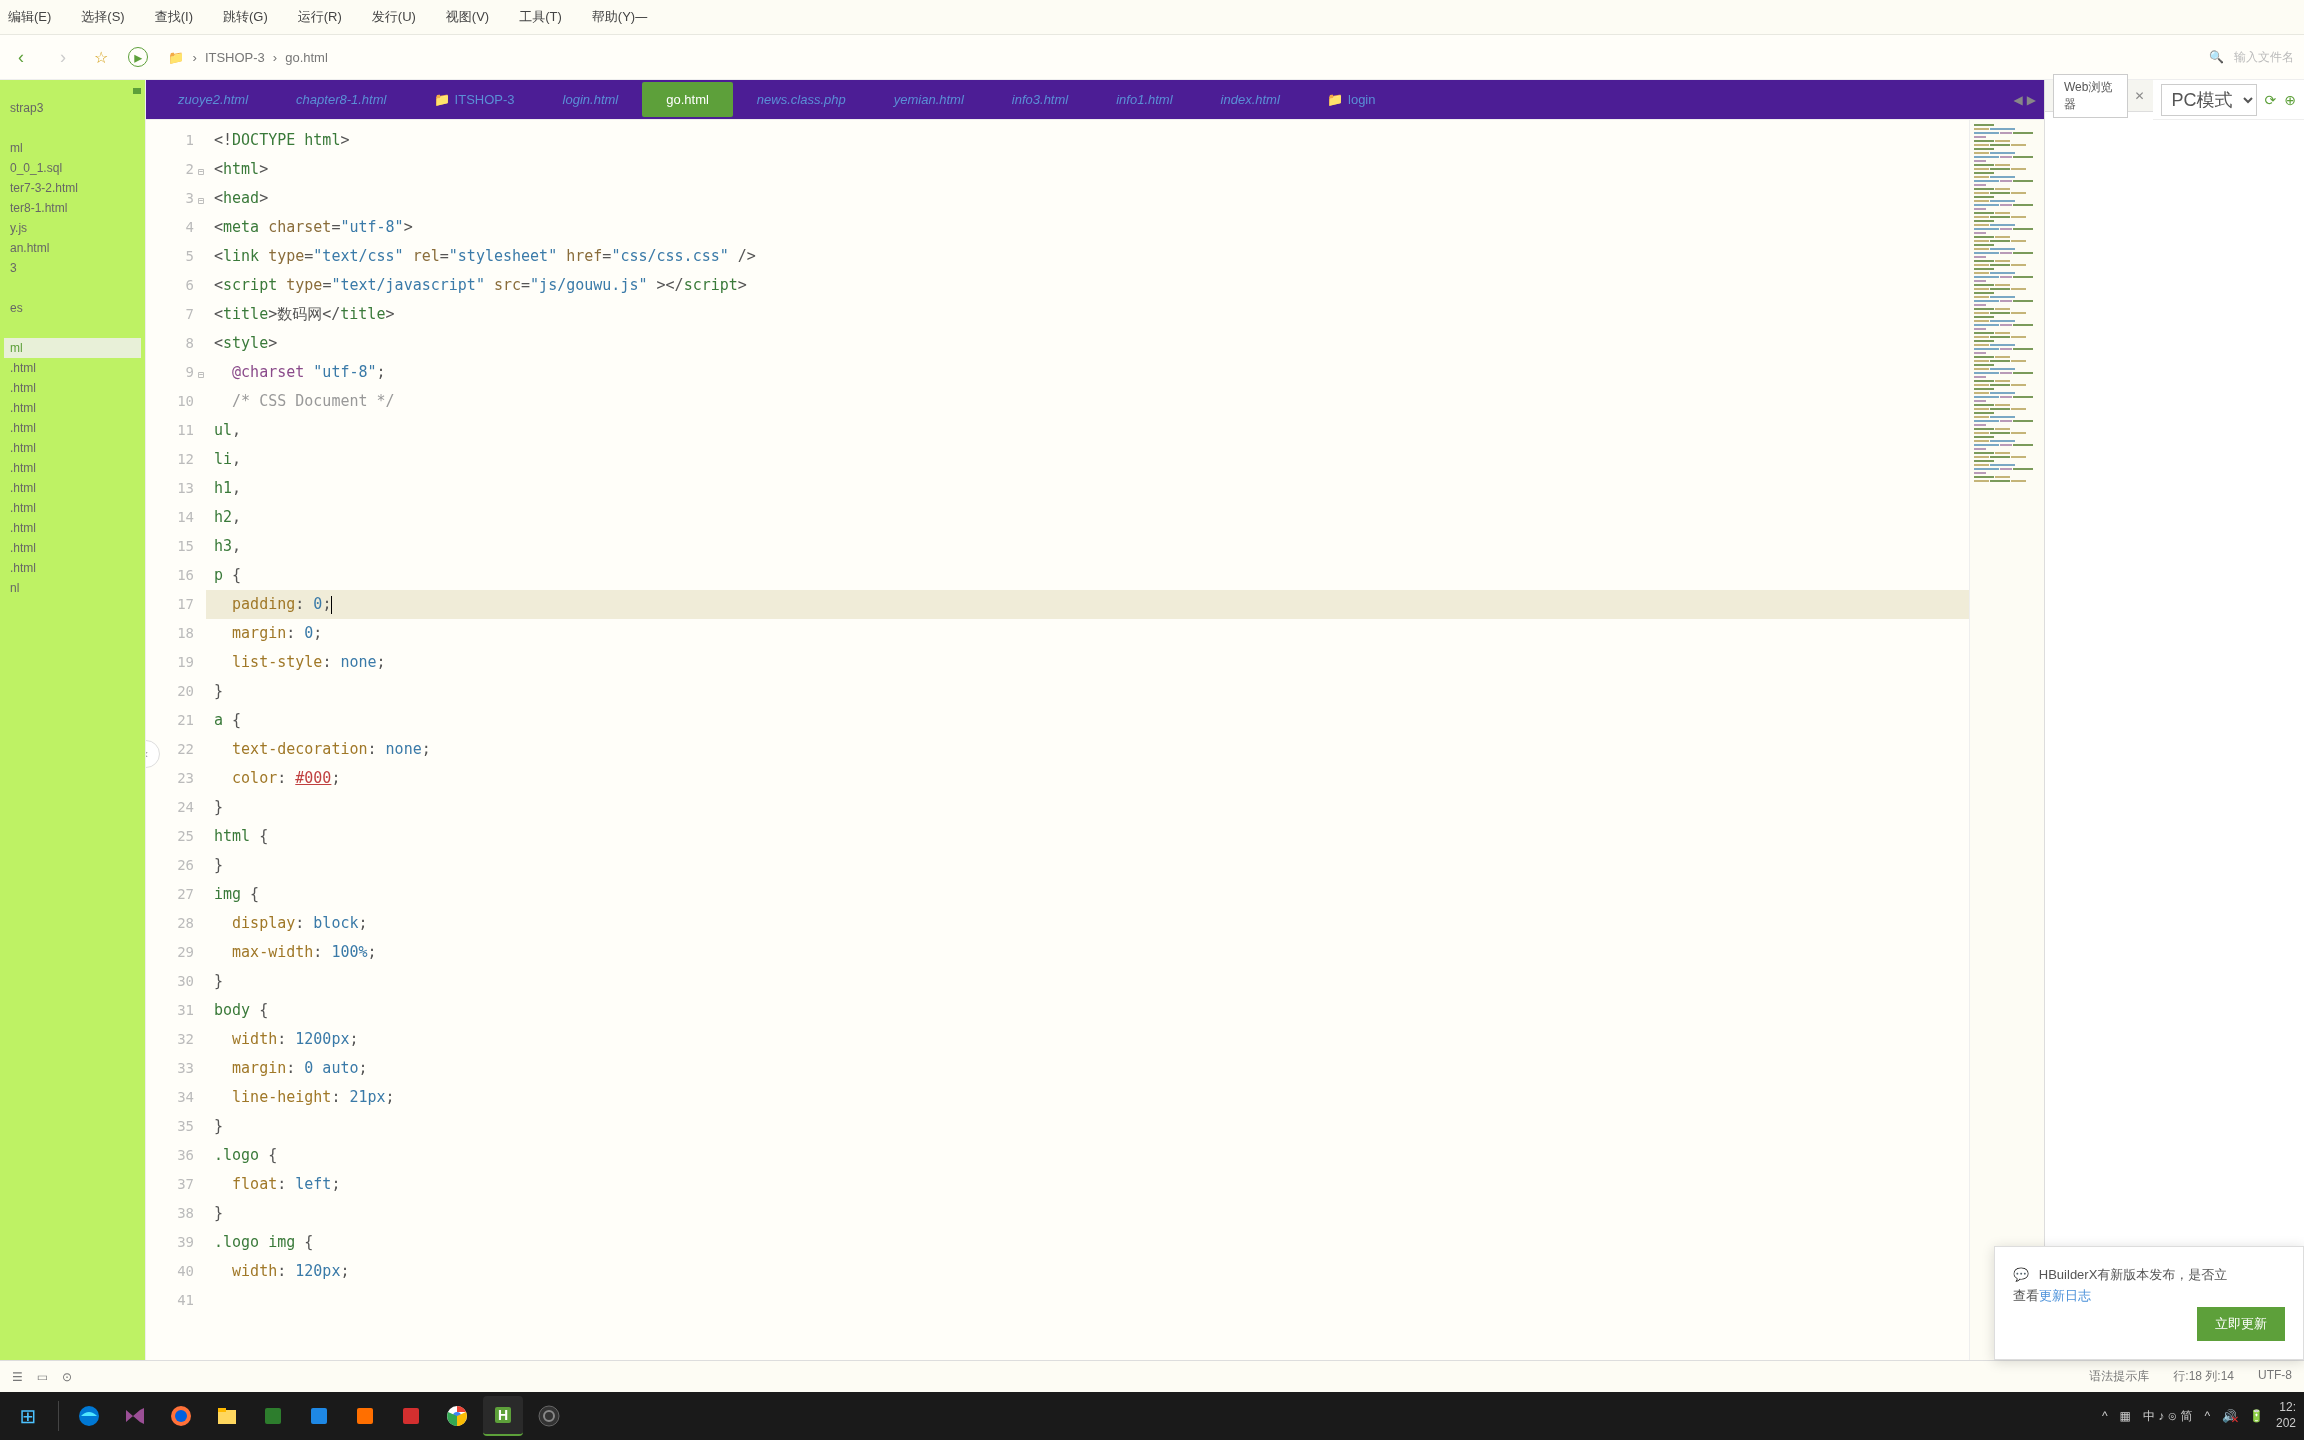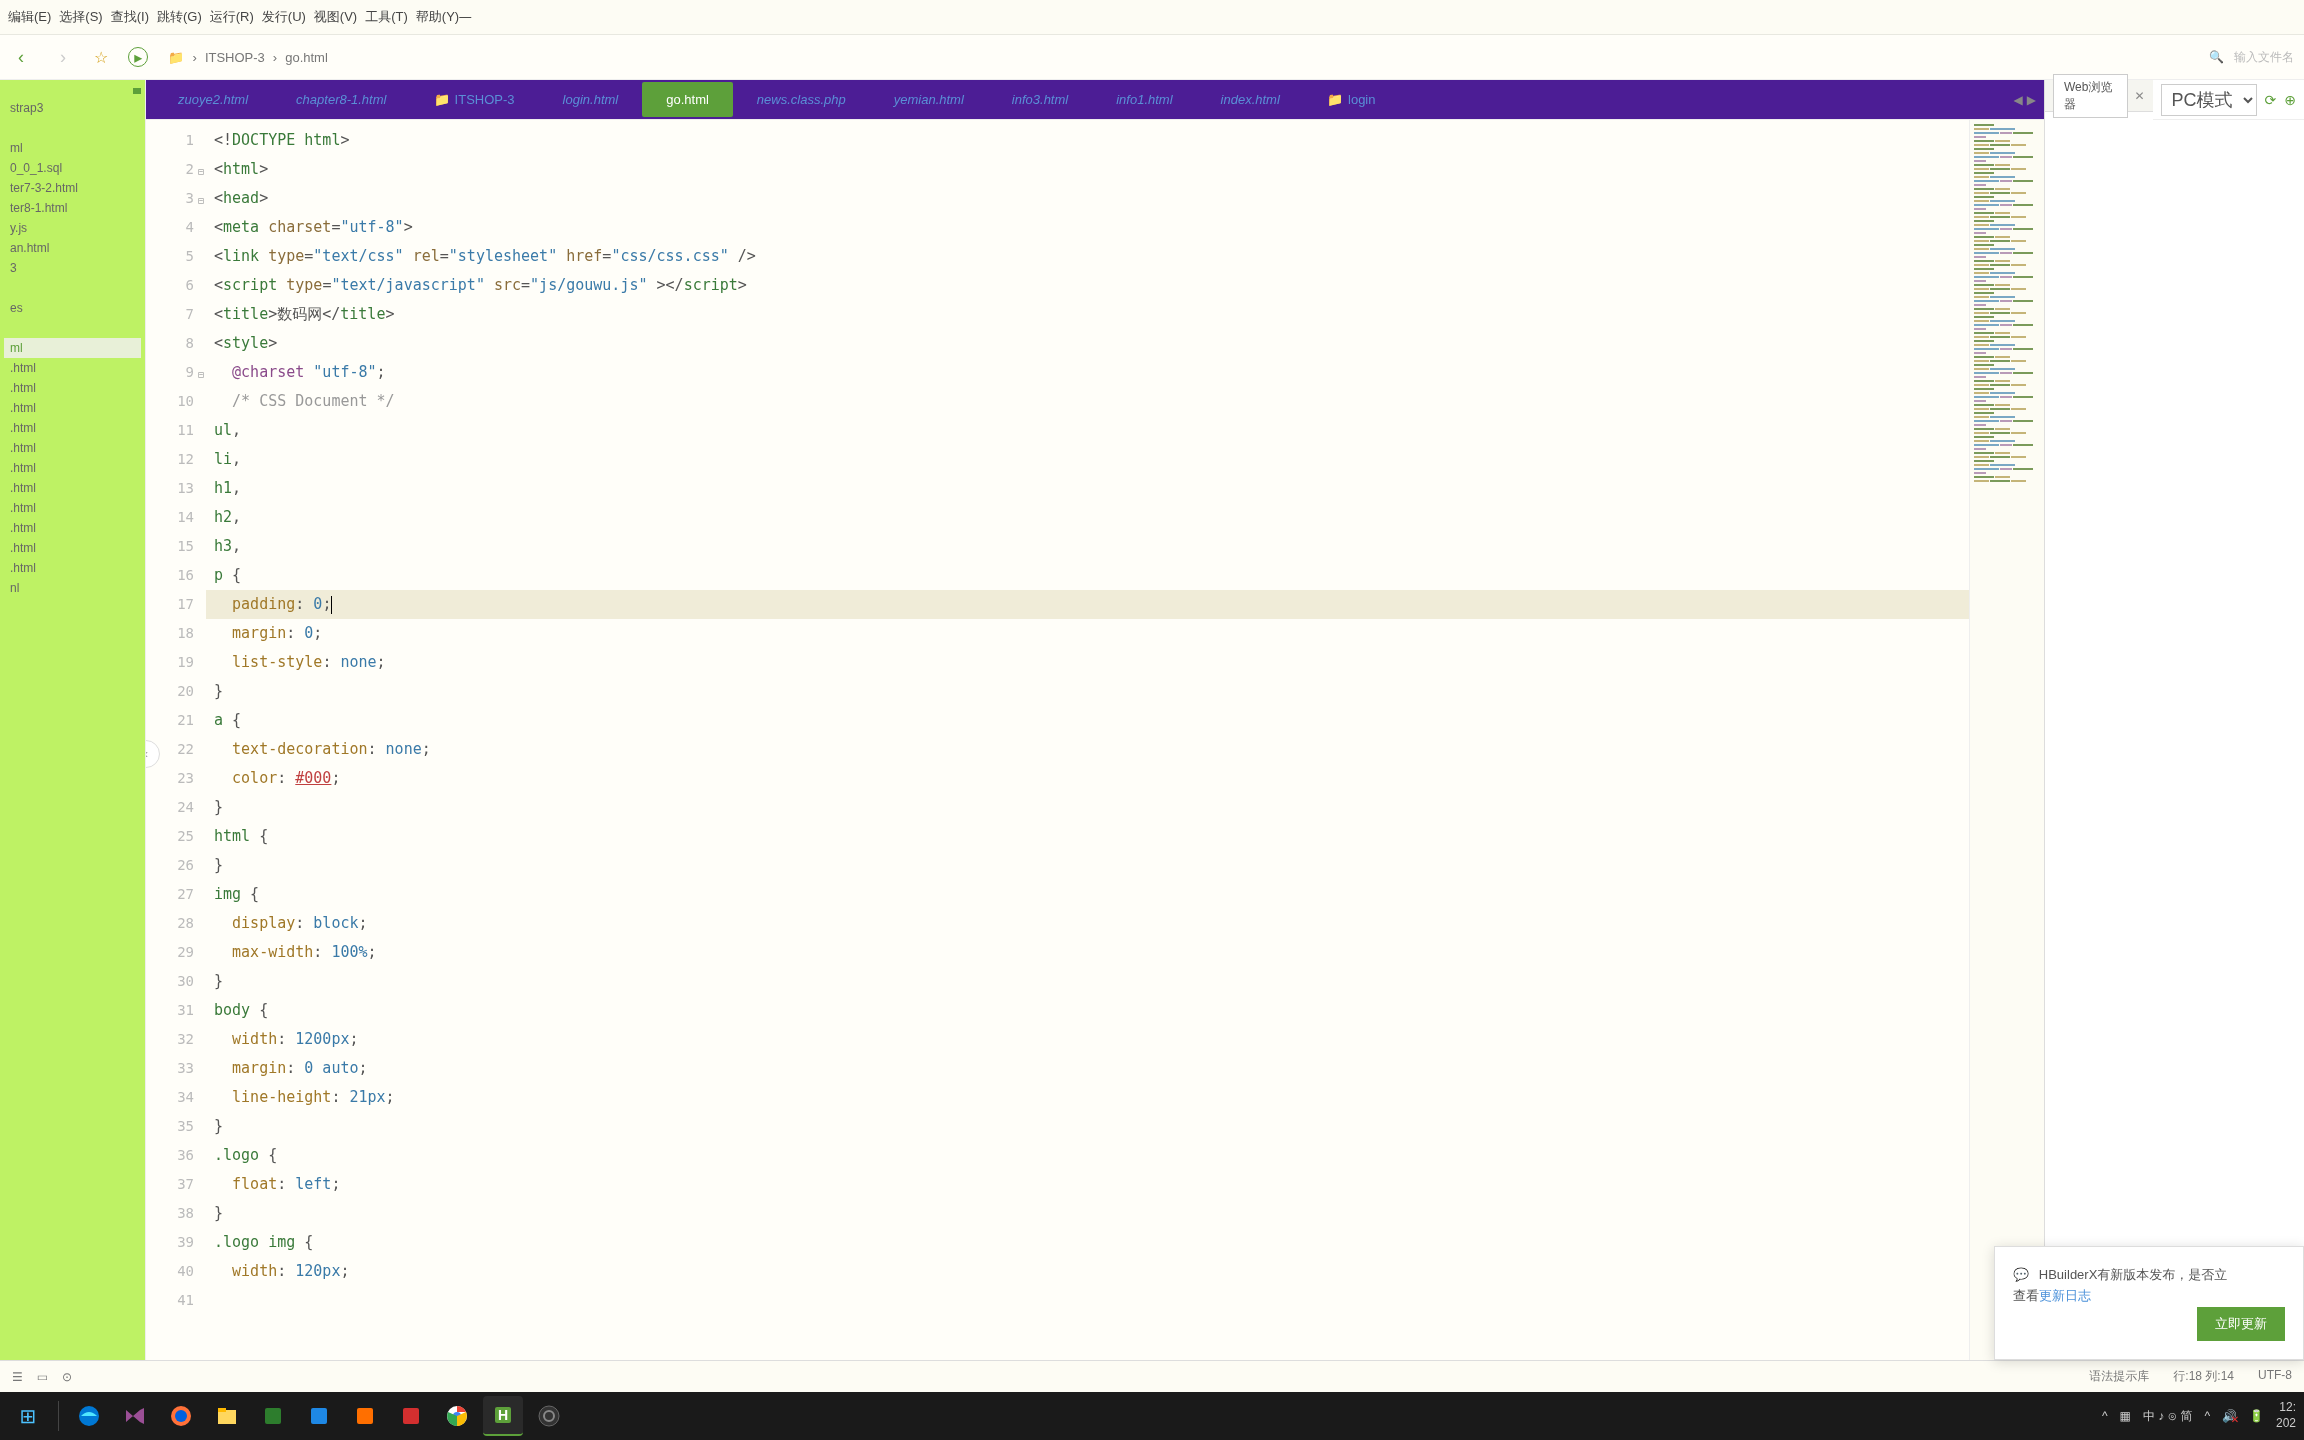--- a/index.html
+++ b/index.html
@@ -1,20 +1,20 @@
 <!DOCTYPE html>
 <html><head>
 <meta charset="utf-8">
 <style>
 * { box-sizing: border-box; margin: 0; padding: 0; }
 body { font-family: "Microsoft YaHei", sans-serif; font-size: 12px; background: #fffef9; color: #333; overflow: hidden; width: 2304px; height: 1440px; }
 
 
 .titlebar { height: 35px; background: #fdfcf4; display: flex; align-items: center; padding: 0 8px; border-bottom: 1px solid #e8e8e0; }
-.menubar { display: flex; gap: 8px; font-size: 13px; color: #444; }
+.menubar { display: flex; gap: 30px; font-size: 13px; color: #444; }
 .menubar span { cursor: pointer; }
 .title-center { flex: 1; text-align: center; color: #555; font-size: 13px; }
 .title-right { width: 30px; }
 
 
 .toolbar { height: 45px; background: #fffef9; display: flex; align-items: center; padding: 0 10px; gap: 20px; border-bottom: 1px solid #eee; }
 .nav-arrow { width: 22px; height: 22px; display: flex; align-items: center; justify-content: center; color: #5da03a; font-size: 18px; cursor: pointer; }
 .nav-arrow.disabled { color: #ccc; }
 .star-icon { color: #d4a017; font-size: 16px; }
 .play-icon { color: #5da03a; font-size: 16px; border: 1.5px solid #5da03a; border-radius: 50%; width: 20px; height: 20px; display: flex; align-items: center; justify-content: center; }

